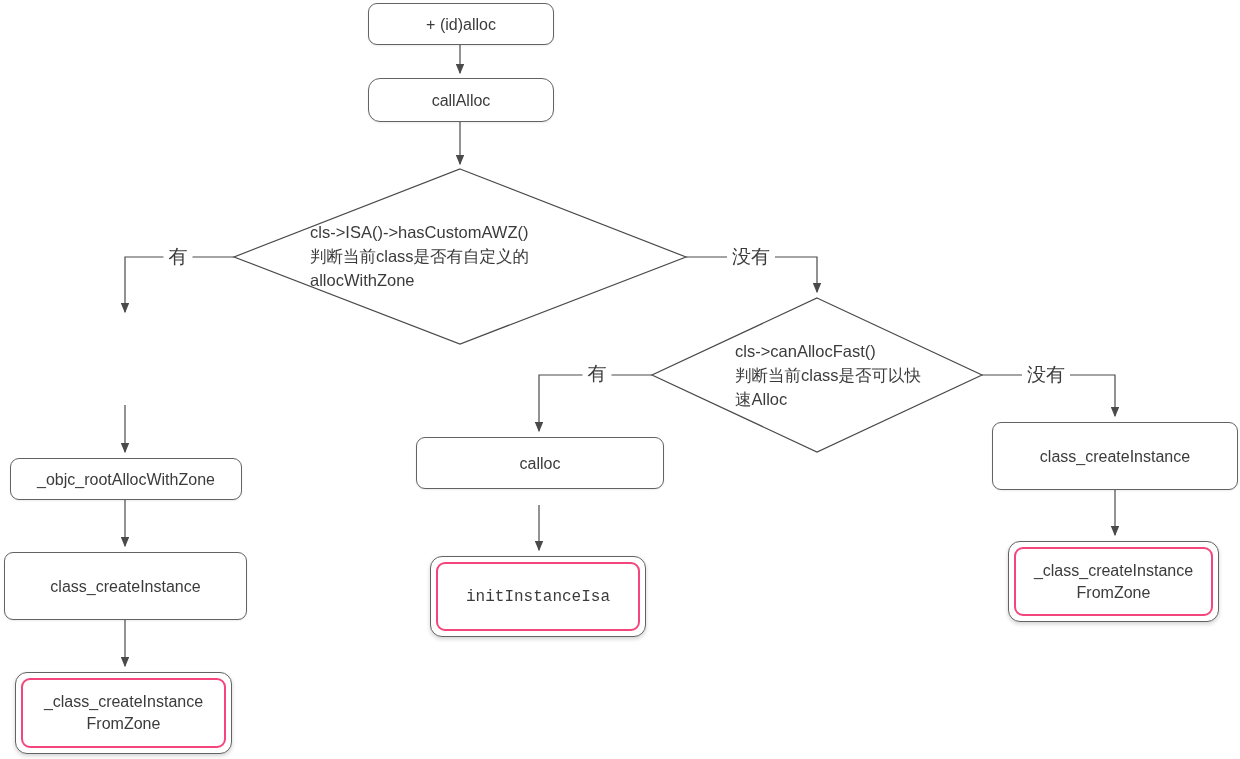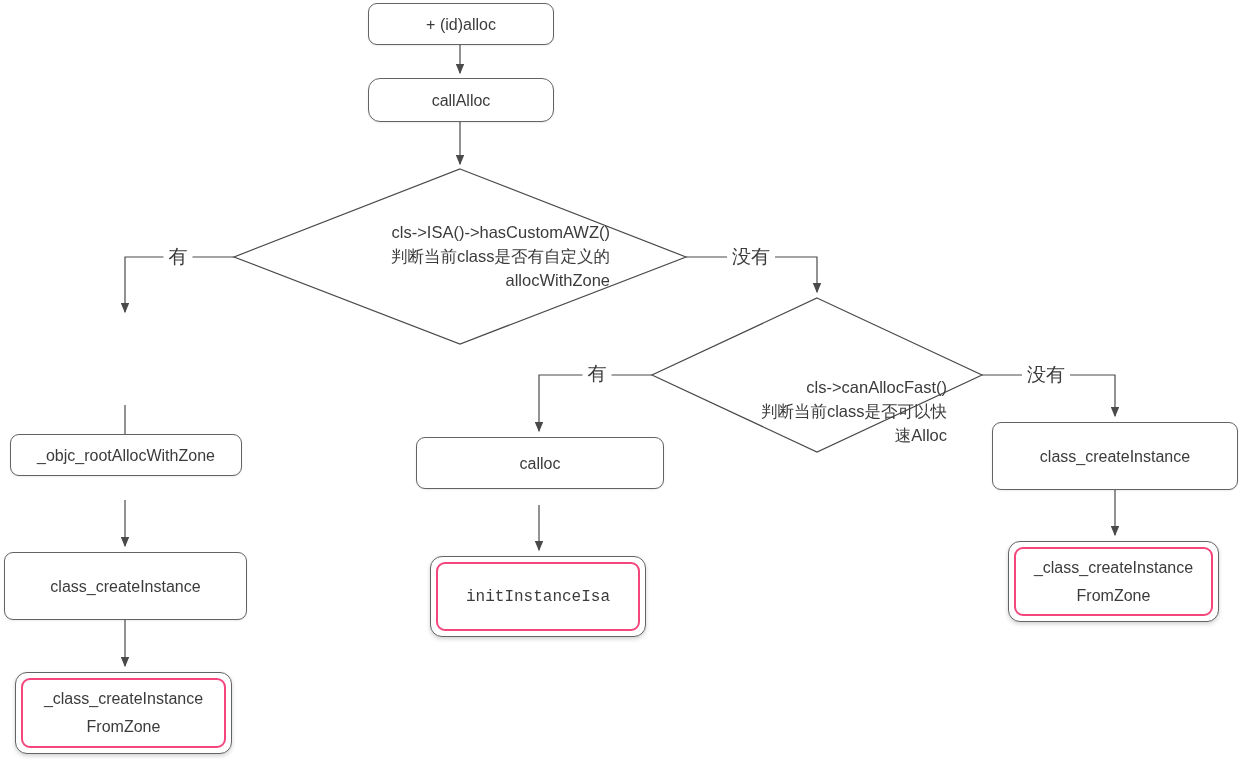--- a/index.html
+++ b/index.html
@@ -45,26 +45,26 @@
     padding: 5px;
     box-shadow: 0 2px 4px rgba(0,0,0,0.18);
   }
   .pink-inner {
     width: 100%; height: 100%;
     display: flex; align-items: center; justify-content: center;
     text-align: center;
     border: 2.5px solid var(--accent-pink, #f4467c);
     border-radius: 9px;
     font-size: 16px;
-    line-height: 28px;
+    line-height: 22px;
   }
   .diamond-text {
     position: absolute;
     transform: translate(-50%, -50%);
-    text-align: right;
+    text-align: left;
     font-size: 16.5px;
     line-height: 24px;
     width: 300px;
   }
   .edge-label {
     position: absolute;
     transform: translate(-50%, -50%);
     background: var(--background, #fff);
     padding: 0 5px;
     font-size: 19px;
@@ -121,36 +121,36 @@
   <div class="diamond-text" style="left:460px; top:256px;">cls-&gt;ISA()-&gt;hasCustomAWZ()
 判断当前class是否有自定义的
 allocWithZone</div>
 
   <div class="edge-label" style="left:178px; top:257px;">有</div>
   <div class="edge-label" style="left:751px; top:257px;">没有</div>
   <div class="edge-label" style="left:597px; top:374px;">有</div>
   <div class="edge-label" style="left:1046px; top:375px;">没有</div>
 
 
-  <div class="node" style="left:10px; top:434px; width:232px; height:42px;">
+  <div class="node" style="left:10px; top:458px; width:232px; height:42px;">
     <span>_objc_rootAllocWithZone</span>
   </div>
 
   <div class="node" style="left:4px; top:552px; width:243px; height:68px;">
     <span>class_createInstance</span>
   </div>
 
   <div class="pink-outer" style="left:15px; top:672px; width:217px; height:82px;">
     <div class="pink-inner">
       <span>_class_createInstance
 FromZone</span>
     </div>
   </div>
 
-  <div class="diamond-text" style="left:817px; top:375px; width:260px;margin-top:36px;">cls-&gt;canAllocFast()
+  <div class="diamond-text" style="left:865px; top:375px; width:260px;">cls-&gt;canAllocFast()
 判断当前class是否可以快
 速Alloc</div>
 
   <div class="node" style="left:416px; top:437px; width:248px; height:52px;">
     <span>calloc</span>
   </div>
 
   <div class="pink-outer" style="left:430px; top:556px; width:216px; height:81px;font-family:Liberation Mono, monospace;">
     <div class="pink-inner">
       <span>initInstanceIsa</span>

